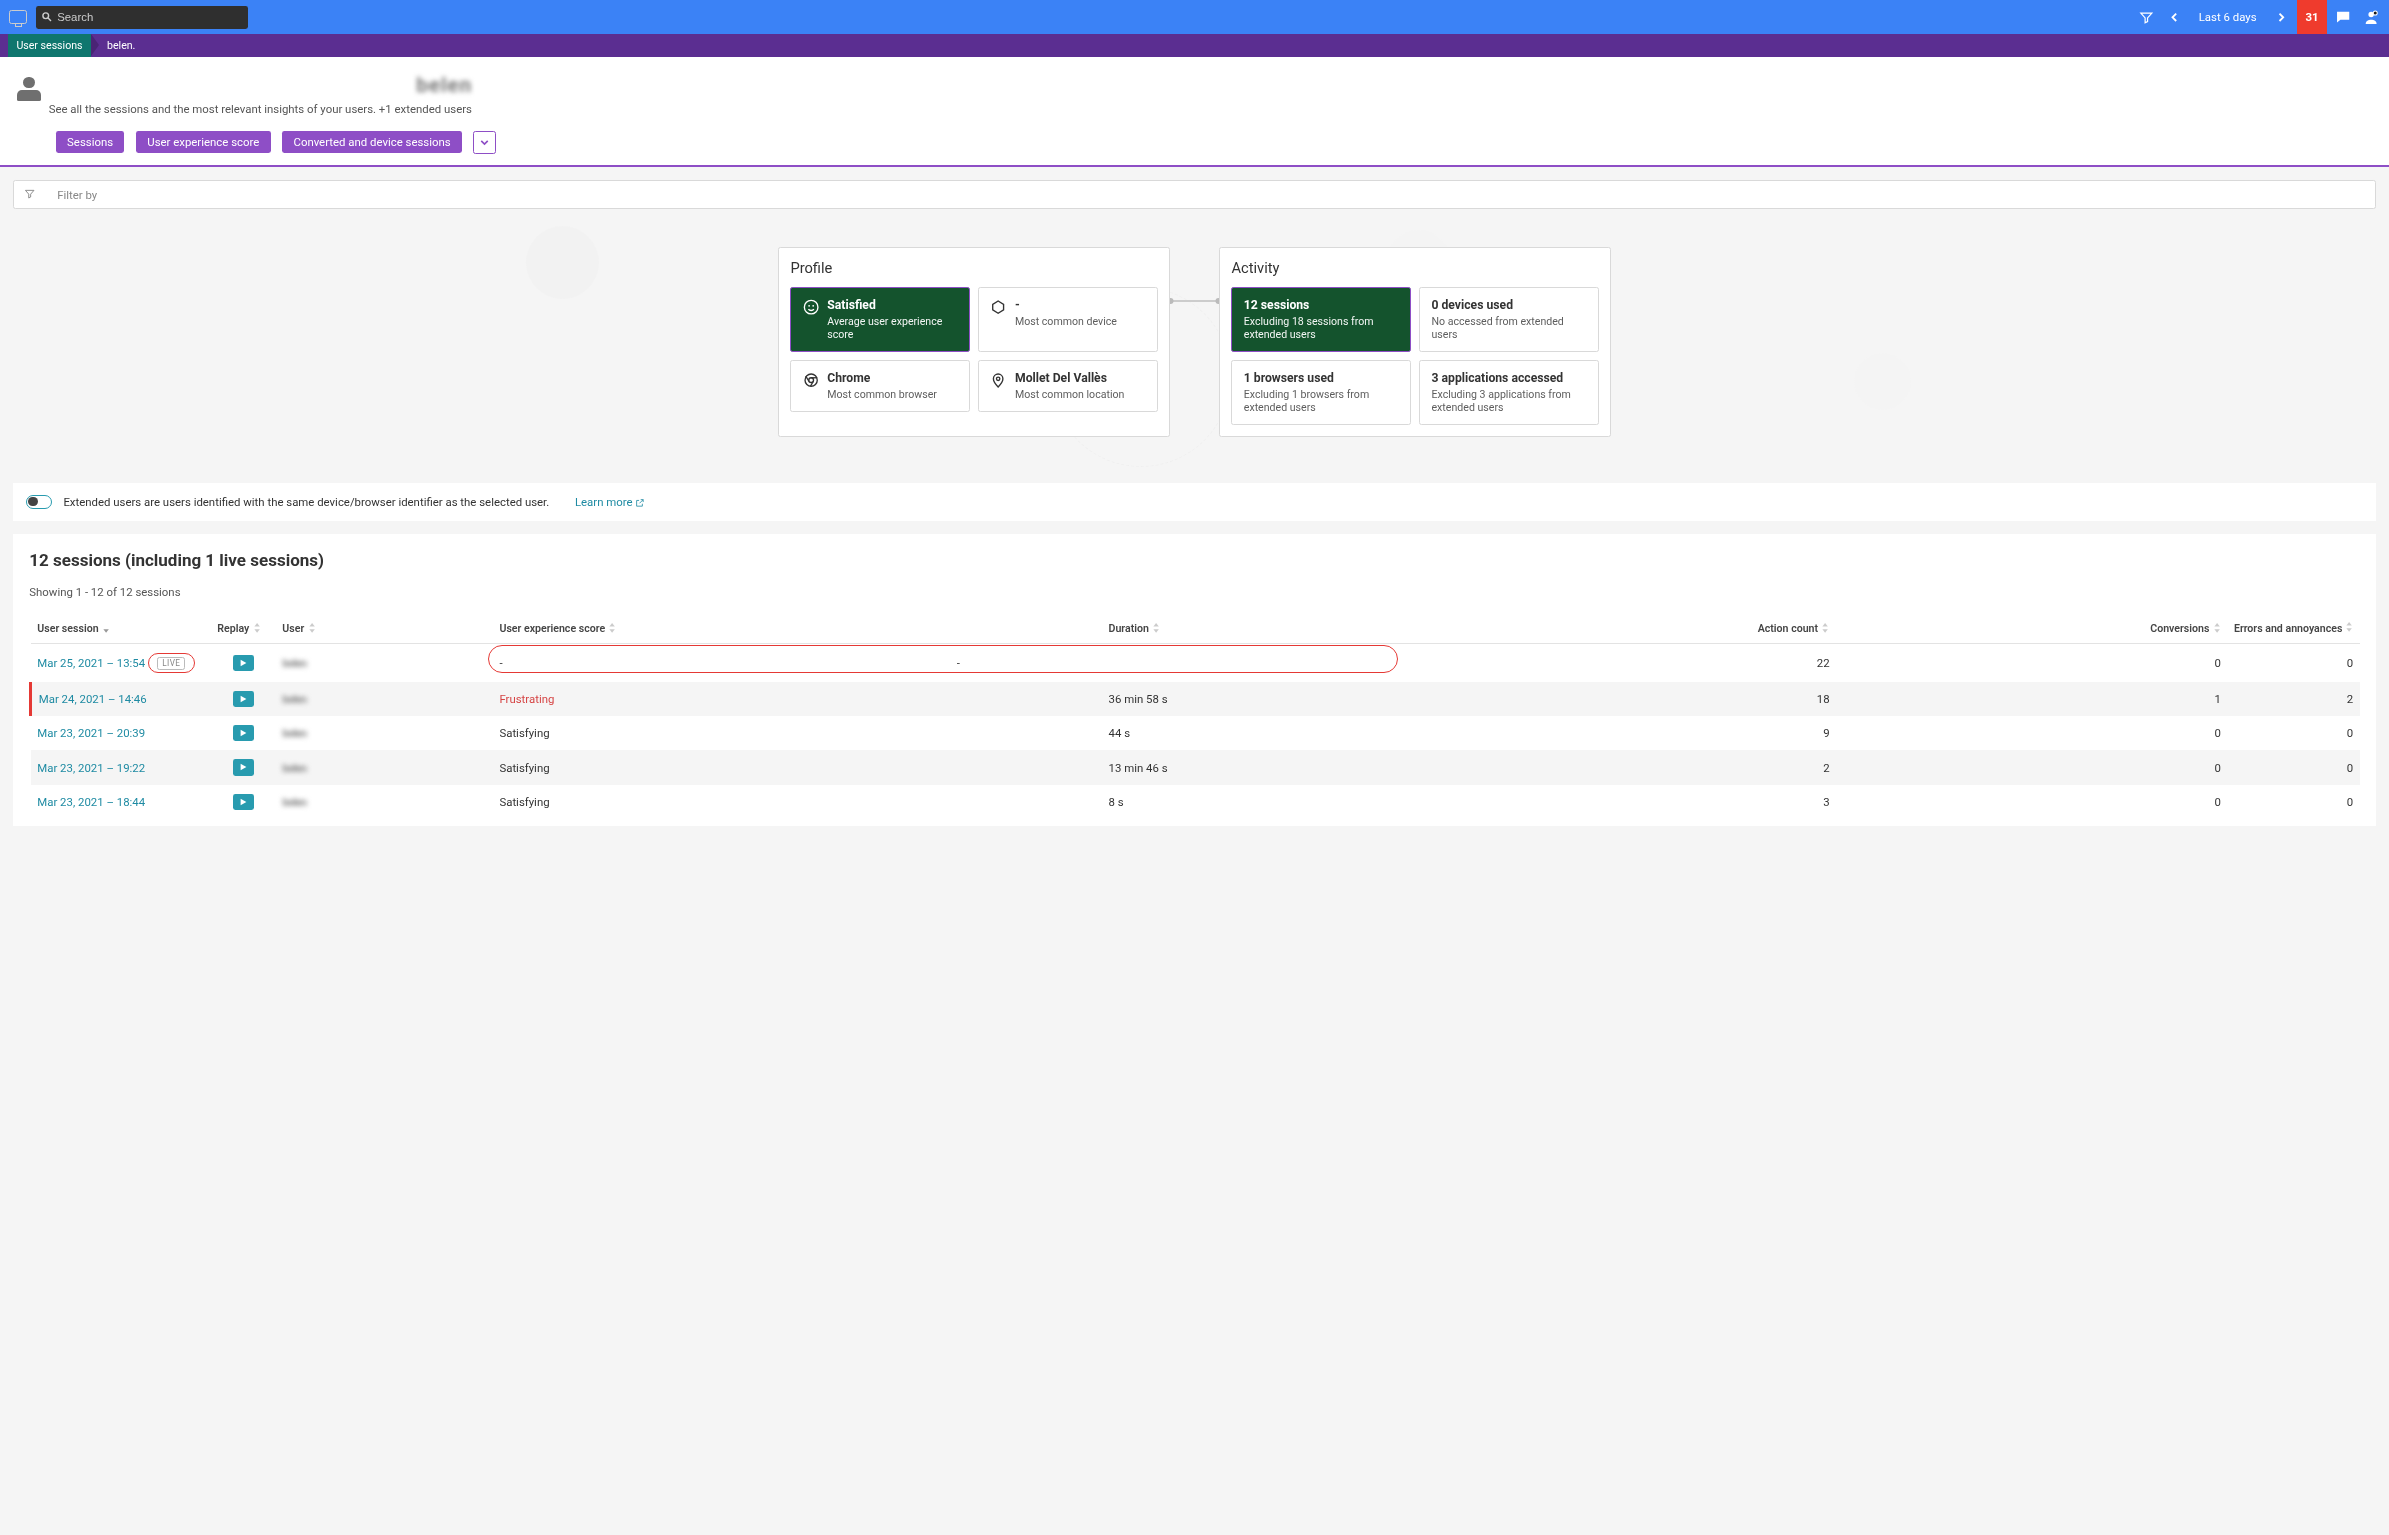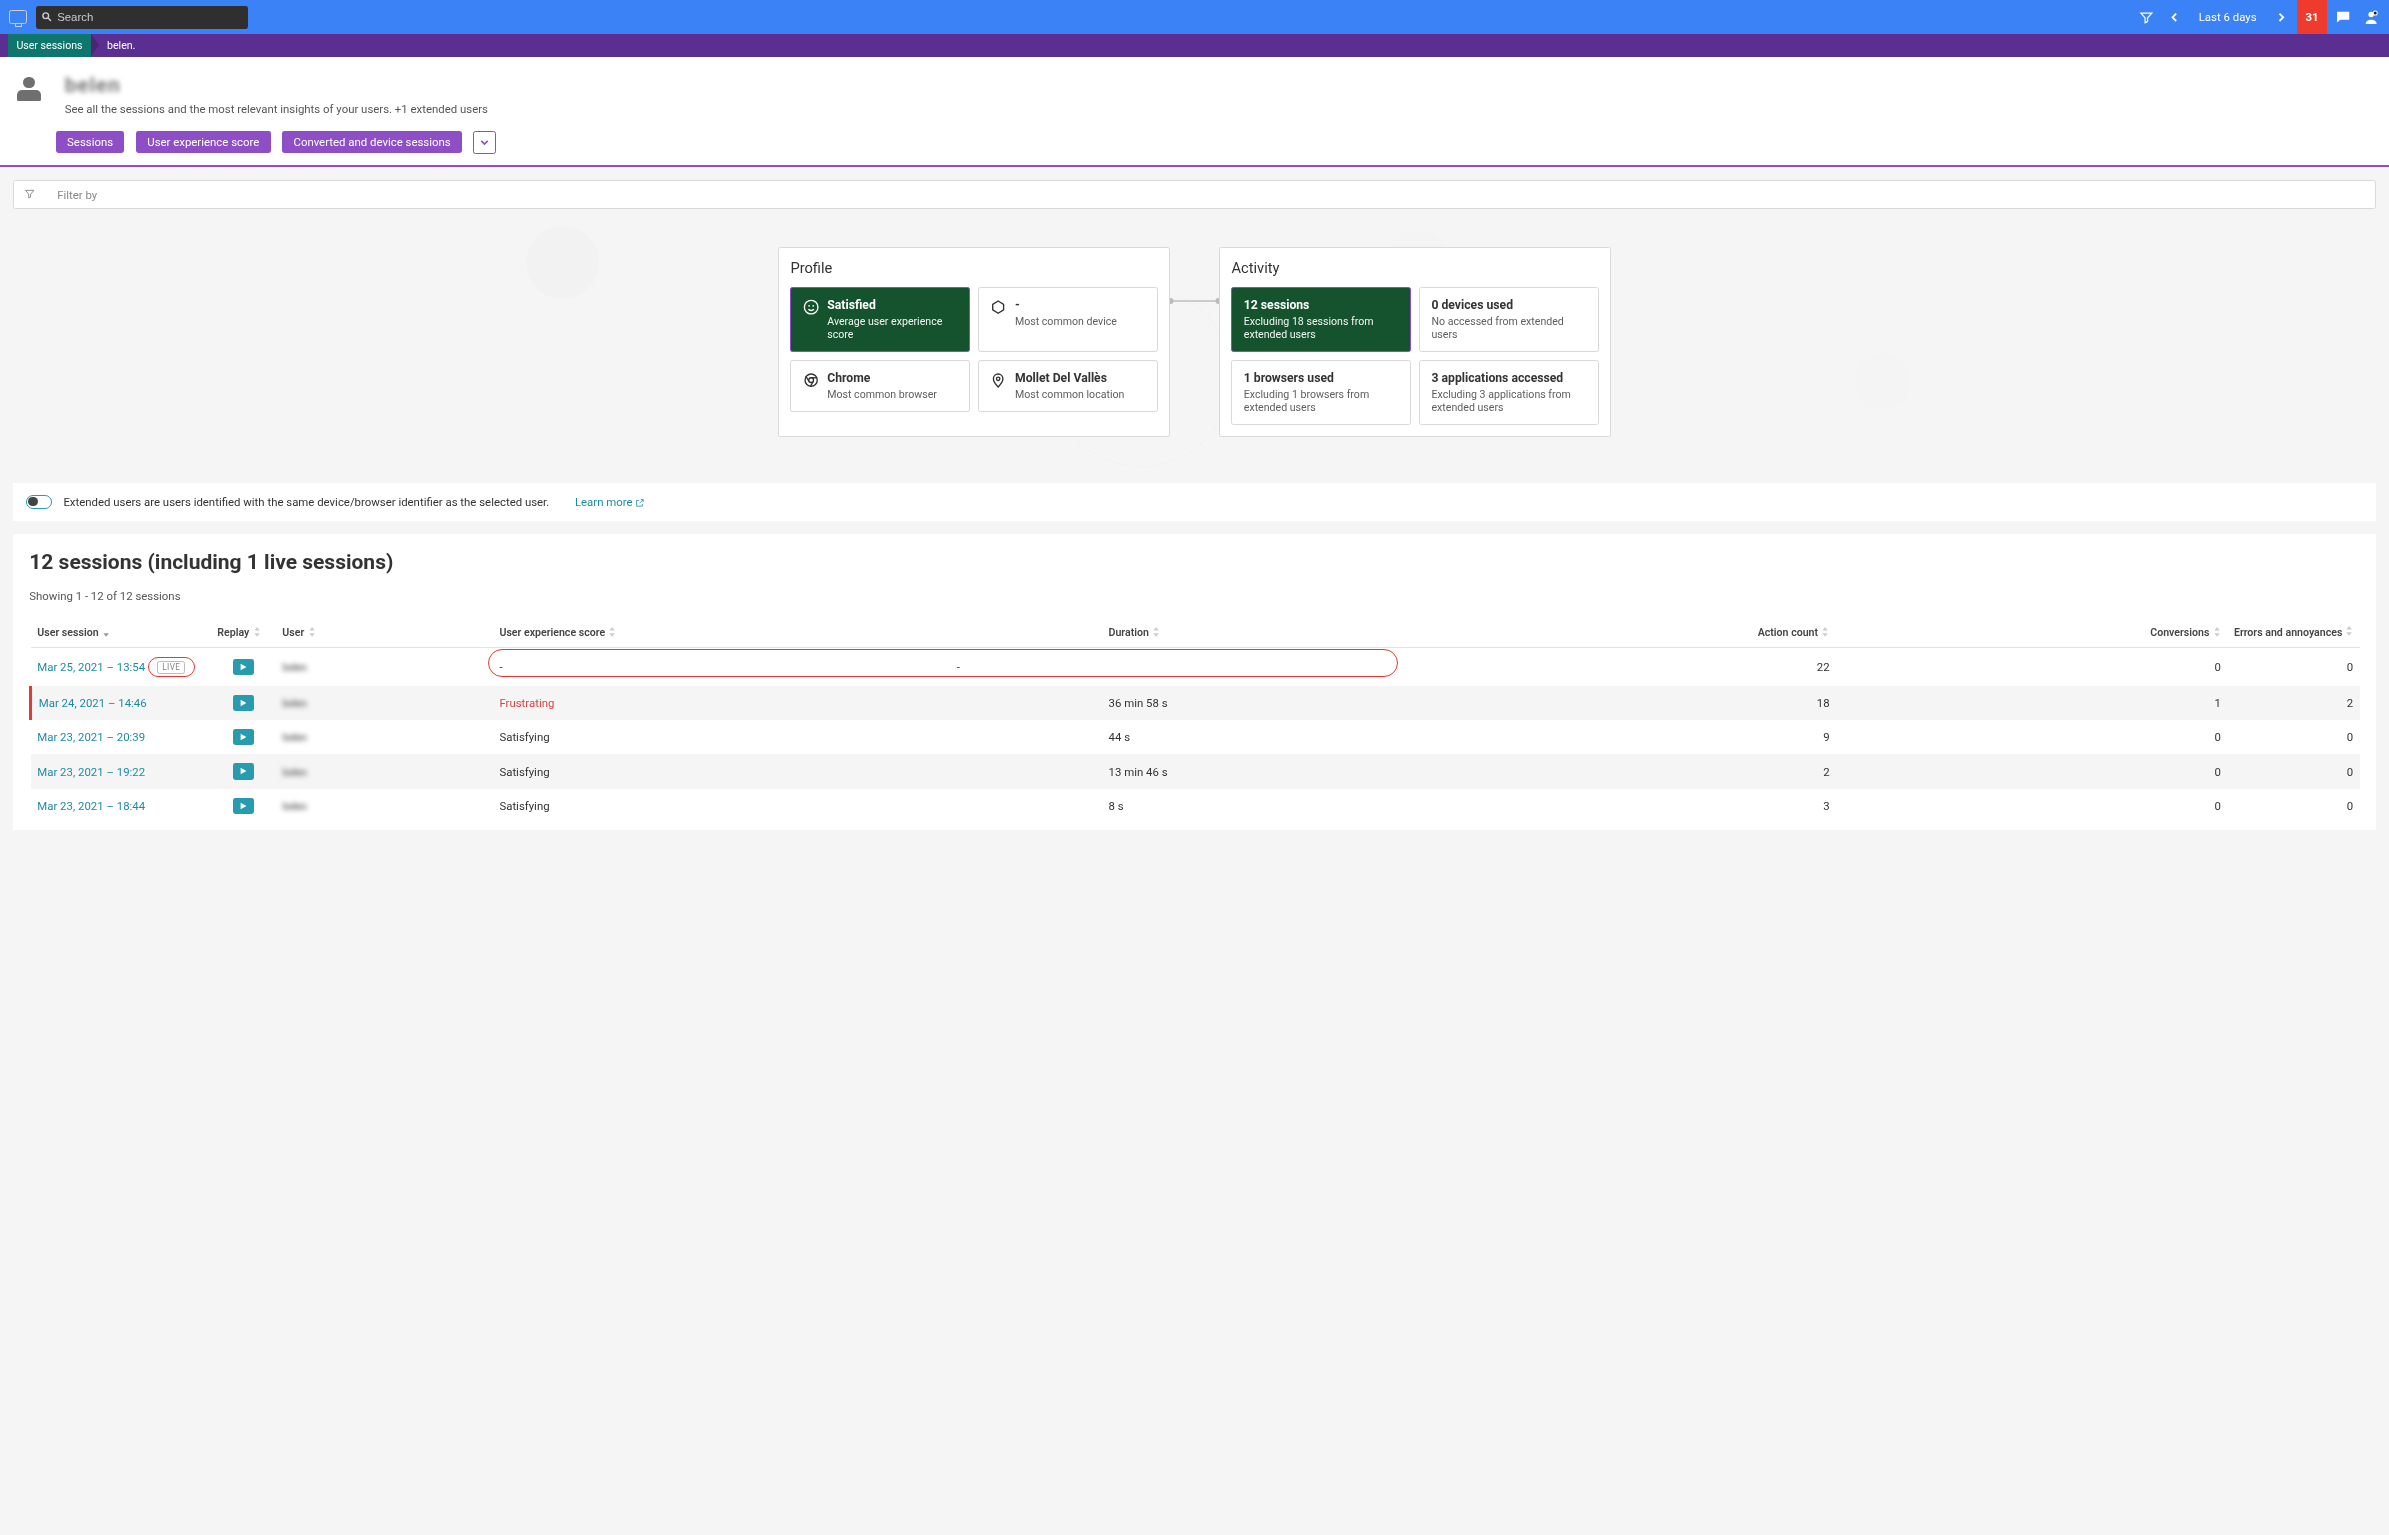--- a/index.html
+++ b/index.html
@@ -21,21 +21,21 @@
   
   
   .breadcrumb-bar { background:#5b2e91; color:#fff; display:flex; align-items:center; height:23px; padding-left:8.2px; }
   .crumb { padding:0 8.2px; font-size:10.6px; position:relative; height:23px; display:flex; align-items:center; cursor:pointer; }
   .crumb.first { background:#0f766e;text-align:center; }
   .crumb.first::after { content:""; position:absolute; right:-8.2px; top:0; border-left:8.2px solid #4a2475; border-top:11.4px solid transparent; border-bottom:11.4px solid transparent; }
   .crumb.cur { padding-left:16.3px; }
   
   
   .header-sec { background:#fff; padding:16.3px 14.7px 11.4px; border-bottom:2.4px solid #8e4ec6; }
-  .header-row { display:flex; align-items:flex-start; gap:21px; }
+  .header-row { display:flex; align-items:flex-start; gap:5px;text-align:right; }
   .avatar { width:29px; height:29px; display:flex; flex-direction:column; align-items:center; gap:1.6px; margin-top:3.3px; }
   .avatar-head { width:11.4px; height:11.4px; border-radius:50%; background:#6f6f6f; }
   .avatar-body { width:24.5px; height:11.4px; border-radius:4.9px 4.9px 1.6px 1.6px; background:#6f6f6f; }
   .title-blur { font-size:21px; font-weight:700; color:#7a7a7a; filter:blur(2.4px); letter-spacing:0.8px; }
   .subtitle { color:#555; margin-top:4.9px; font-size:11.4px; }
   .chip-row { display:flex; gap:11.4px; margin-top:14.7px; margin-left:41px; align-items:center; }
   .chip { background:#8e4ec6; color:#fff; padding:4.1px 11.4px; border-radius:2.4px; font-size:11.4px; cursor:pointer; }
   .chip-more { border:1.2px solid #8e4ec6; color:#8e4ec6; width:23px; height:23px; border-radius:2.4px; display:flex; align-items:center; justify-content:center; cursor:pointer; }
   
   
@@ -67,21 +67,21 @@
   
   
   .ext-bar { margin:13px; background:#fff; padding:11.4px 13px; display:flex; align-items:center; gap:11.4px; }
   .toggle { width:26px; height:14.7px; border:1.2px solid #289baf; border-radius:8.2px; position:relative; cursor:pointer; }
   .toggle::after { content:""; position:absolute; left:0.8px; top:0.8px; width:9.8px; height:9.8px; border-radius:50%; background:#444; }
   .learn-link { color:#1f8ba3; cursor:pointer; }
   .ext-icon { width:9.8px; height:9.8px; display:inline-block; vertical-align:middle; }
   
   
   .sessions { margin:13px; background:#fff; padding:16.3px 16.3px 6.5px; }
-  .sess-title { font-size:21px; font-weight:700; }
+  .sess-title { font-size:17px; font-weight:700; }
   .sess-sub { color:#555; margin-top:14.7px; margin-bottom:14.7px; font-size:11.4px; }
   .table { width:100%; border-collapse:collapse; font-size:11.4px; }
   .table th { text-align:left; font-weight:600; color:#454545; padding:8.2px 6.5px; border-bottom:0.8px solid #e3e3e3; font-size:10.6px; white-space:nowrap; }
   .table th.r, .table td.r { text-align:right; }
   .sortcol { display:inline-flex; align-items:center; gap:3.3px; cursor:pointer; }
   .sort-ic { width:8.2px; height:9.8px; opacity:0.5; }
   .table td { padding:9px 6.5px; vertical-align:middle; }
   .table tbody tr:nth-child(even){ background:#f5f5f5; }
   .row-danger td:first-child { border-left:3.3px solid #e53935; }
   .session-link { color:#1f8ba3; cursor:pointer; }

